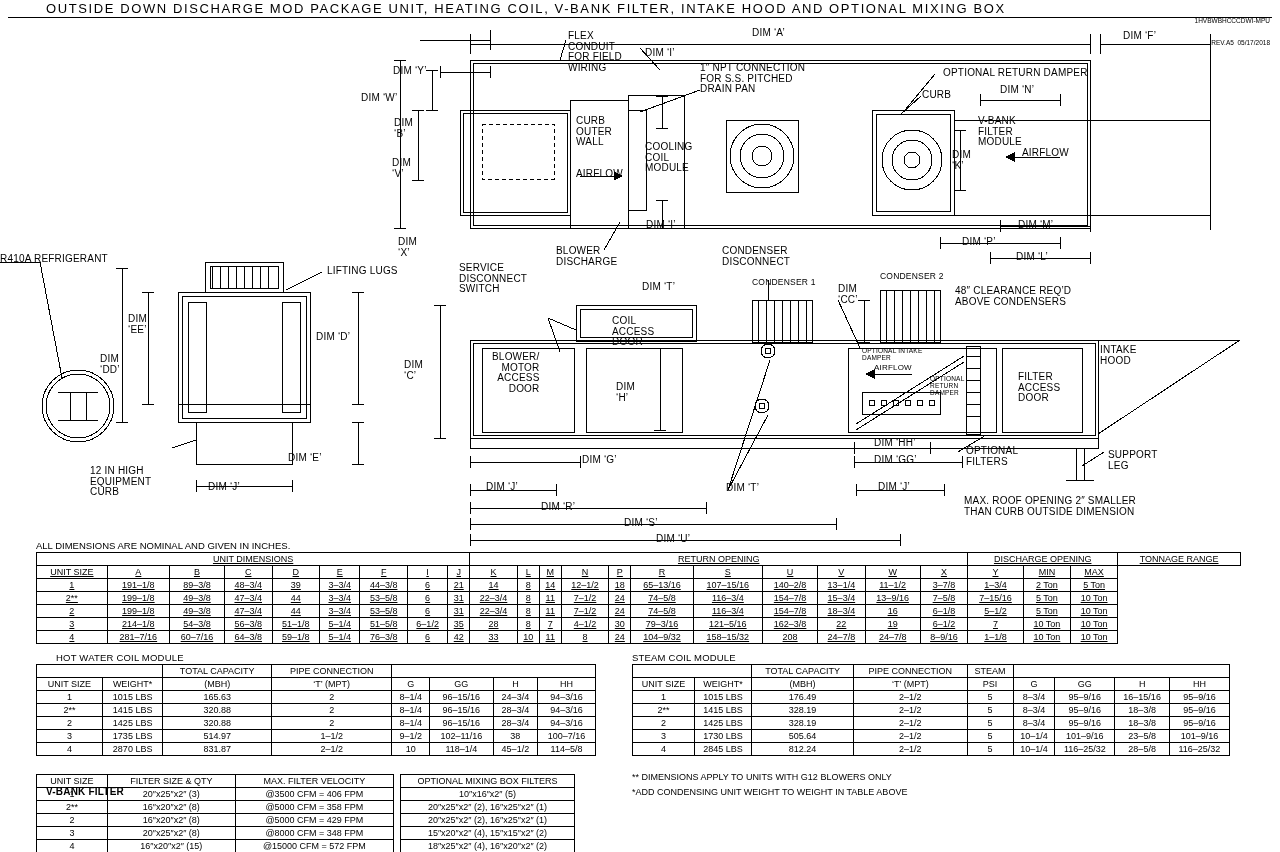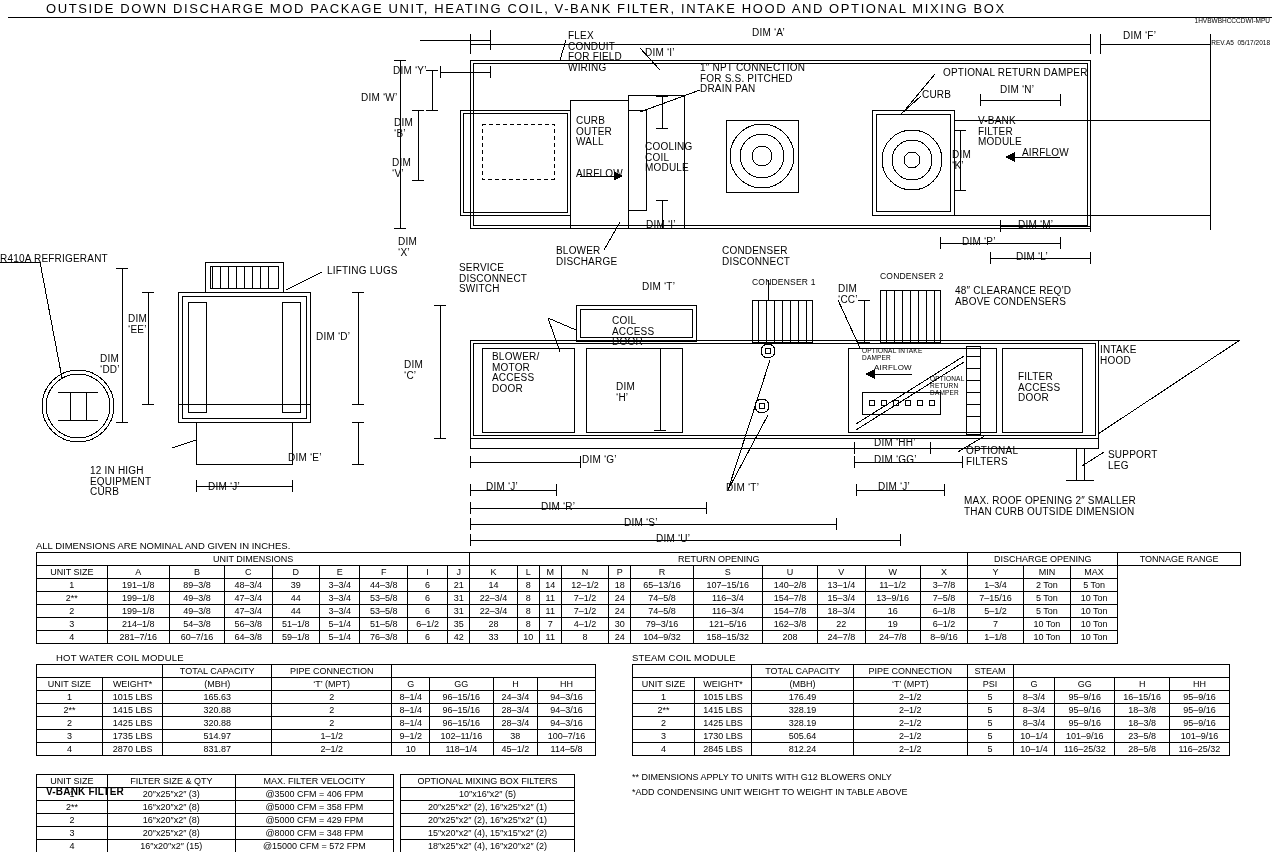--- a/index.html
+++ b/index.html
@@ -326,21 +326,21 @@
 <div class="t" style="left:90px;top:466px;">12 IN HIGH
 EQUIPMENT
 CURB</div>
 <div class="t" style="left:208px;top:482px;">DIM ‘J’</div>
 
 <div class="t" style="left:459px;top:263px;">SERVICE
 DISCONNECT
 SWITCH</div>
 <div class="t" style="left:404px;top:360px;">DIM
 ‘C’</div>
-<div class="t" style="left:492px;top:352px;">BLOWER/
+<div class="t" style="left:492px;top:352px;text-align:right;">BLOWER/
 MOTOR
 ACCESS
 DOOR</div>
 <div class="t" style="left:612px;top:316px;">COIL
 ACCESS
 DOOR</div>
 <div class="t" style="left:616px;top:382px;">DIM
 ‘H’</div>
 <div class="t" style="left:722px;top:246px;">CONDENSER
 DISCONNECT</div>
@@ -374,21 +374,21 @@
 <div class="t" style="left:726px;top:483px;">DIM ‘T’</div>
 <div class="t" style="left:541px;top:502px;">DIM ‘R’</div>
 <div class="t" style="left:624px;top:518px;">DIM ‘S’</div>
 <div class="t" style="left:656px;top:534px;">DIM ‘U’</div>
 <div class="t" style="left:955px;top:496px;margin-left:9px;">MAX. ROOF OPENING 2″ SMALLER
 THAN CURB OUTSIDE DIMENSION</div>
 
 <div class="note" style="left:36px;top:540px;">ALL DIMENSIONS ARE NOMINAL AND GIVEN IN INCHES.</div>
 
 <div class="tblwrap" style="left:36px;top:552px;">
-  <table id="tbl-unit" style="width: 1205px;">
+  <table id="tbl-unit" style="width: 1205px; text-decoration: underline;">
       <tbody>
         <tr>
           <td colspan="9">UNIT DIMENSIONS</td>
           <td colspan="11">RETURN OPENING</td>
           <td colspan="5">DISCHARGE OPENING</td>
           <td colspan="2">TONNAGE RANGE</td>
         </tr>
         <tr>
           <th>UNIT SIZE</th>
           <th>A</th>

